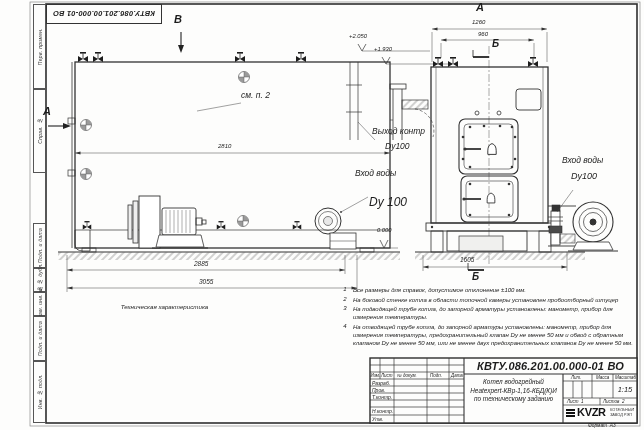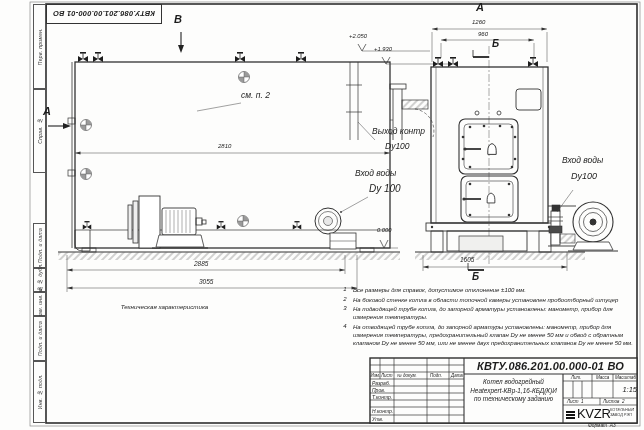--- a/index.html
+++ b/index.html
@@ -14,21 +14,21 @@
   .spec-title{font-size:6.2px;font-style:italic;color:#222;text-align:center;margin-bottom:2px}
   .notes{position:absolute;left:337px;top:286px;width:299px}
   .note{display:flex;margin-bottom:1.5px}
   .note .nn{width:16px;flex:none;text-align:center;font-size:6px;font-style:italic;color:#222}
   .note .nt{flex:1;font-size:6px;font-style:italic;color:#222;line-height:8px}
   .tb{position:absolute;font-style:italic;color:#1c1c1c;white-space:nowrap;line-height:1}
   .name-cell{position:absolute;left:465px;top:378px;width:97px;text-align:center}
   .name-cell div{font-size:6.4px;font-style:italic;color:#1b1b1b;line-height:8.5px}
   .logo{position:absolute;left:566px;top:406px;display:flex;align-items:center;gap:2px}
   .logo .bars{width:9px;height:10px;background:repeating-linear-gradient(0deg,#111 0 1.6px,transparent 1.6px 3.2px)}
-  .logo .kv{font-size:13px;font-weight:normal;color:#111;letter-spacing:-.3px}
+  .logo .kv{font-size:11px;font-weight:bold;color:#111;letter-spacing:-.3px}
   .company{position:absolute;left:610px;top:408px;font-size:3.8px;color:#333;line-height:4.8px;font-style:italic}
 </style>
 </head>
 <body>
 
 <div class="page">
 
 <svg class="lw" width="644" height="430" viewBox="0 0 644 430">
   <defs>
     <pattern id="ht" patternUnits="userSpaceOnUse" width="5" height="8" patternTransform="rotate(45)">
@@ -299,21 +299,21 @@
 <div class="t" style="left:174px;top:14px;font-size:11px;font-weight:bold">В</div>
 <div class="t" style="left:43px;top:106px;font-size:11px;font-weight:bold">А</div>
 <div class="t" style="left:241px;top:91px;font-size:8.5px">см. п. 2</div>
 <div class="t" style="left:349px;top:34px;font-size:5.8px">+2.050</div>
 <div class="t" style="left:374px;top:47px;font-size:5.8px">+1.930</div>
 <div class="t" style="left:377px;top:228px;font-size:5.8px">0.000</div>
 <div class="t" style="left:218px;top:143px;font-size:6px">2810</div>
 <div class="t" style="left:372px;top:127px;font-size:8.5px">Выход контр</div>
 <div class="t" style="left:385px;top:142px;font-size:8.5px">Dy100</div>
 <div class="t" style="left:355px;top:169px;font-size:8.5px">Вход воды</div>
-<div class="t" style="left:369px;top:184px;font-size:10px">Dy 100</div>
+<div class="t" style="left:369px;top:196px;font-size:12px">Dy 100</div>
 <div class="t" style="left:194px;top:261px;font-size:6.5px">2885</div>
 <div class="t" style="left:199px;top:279px;font-size:6.5px">3055</div>
 
 <div class="t" style="left:476px;top:2px;font-size:11px;font-weight:bold">А</div>
 <div class="t" style="left:472px;top:19px;font-size:6px">1260</div>
 <div class="t" style="left:478px;top:31px;font-size:6px">960</div>
 <div class="t" style="left:492px;top:39px;font-size:10px;font-weight:bold">Б</div>
 <div class="t" style="left:562px;top:156px;font-size:8.5px">Вход воды</div>
 <div class="t" style="left:571px;top:172px;font-size:9px">Dy100</div>
 <div class="t" style="left:460px;top:257px;font-size:6.5px">1605</div>
@@ -355,21 +355,21 @@
 <div class="tb" style="left:372px;top:408.5px;font-size:5px">Н.контр.</div>
 <div class="tb" style="left:372px;top:416.5px;font-size:5px">Утв.</div>
 <div class="name-cell">
   <div>Котел водогрейный</div>
   <div>Heatexpert-КВр-1,16-КБД(К)И</div>
   <div>по техническому заданию</div>
 </div>
 <div class="tb" style="left:571px;top:375.5px;font-size:4.5px">Лит.</div>
 <div class="tb" style="left:596px;top:375.5px;font-size:4.5px">Масса</div>
 <div class="tb" style="left:615px;top:375.5px;font-size:4.5px">Масштаб</div>
-<div class="tb" style="left:613px;top:386px;width:24px;text-align:right;font-size:7.5px">1:15</div>
+<div class="tb" style="left:613px;top:386px;width:24px;text-align:center;font-size:7.5px">1:15</div>
 <div class="tb" style="left:567px;top:399.5px;font-size:4.5px"><span>Лист</span>&nbsp;&nbsp;<span>1</span></div>
 <div class="tb" style="left:603px;top:399.5px;font-size:4.5px"><span>Листов</span>&nbsp;&nbsp;<span>2</span></div>
 <div class="logo">
   <div class="bars"></div>
   <span class="kv">KVZR</span>
 </div>
 <div class="company">
   <div>КОТЕЛЬНЫЙ</div>
   <div>ЗАВОД РЭП</div>
 </div>

